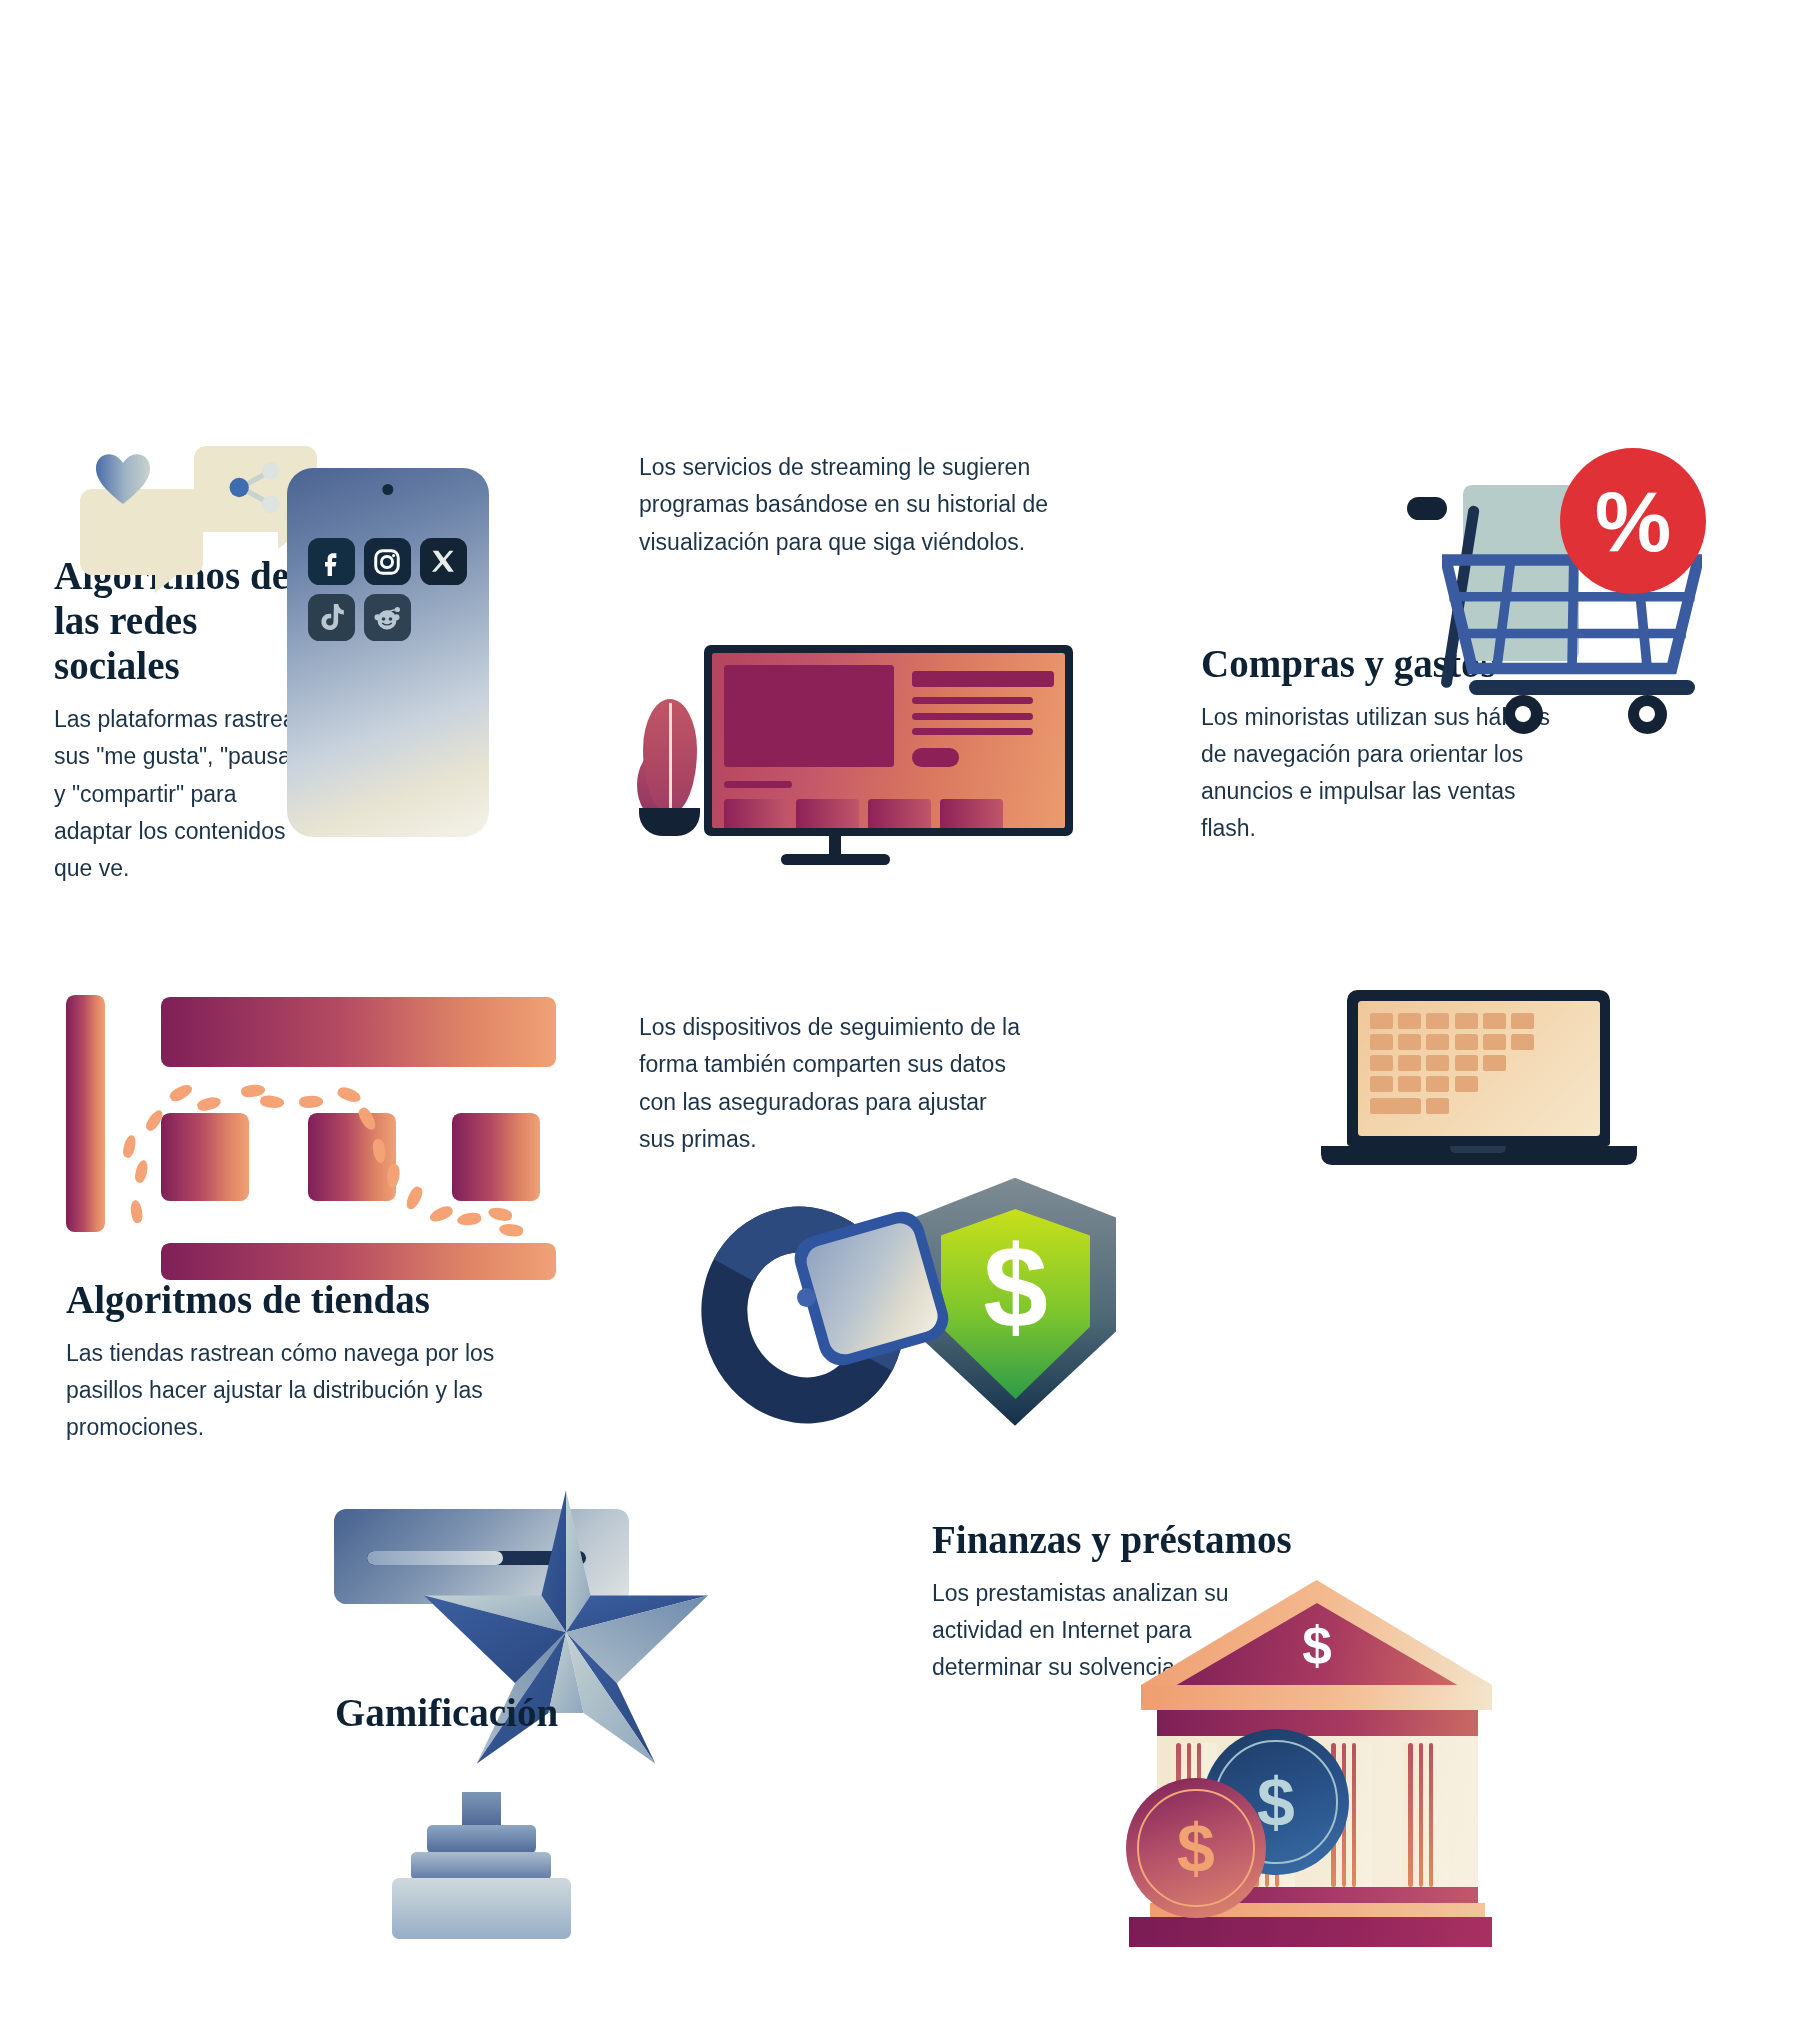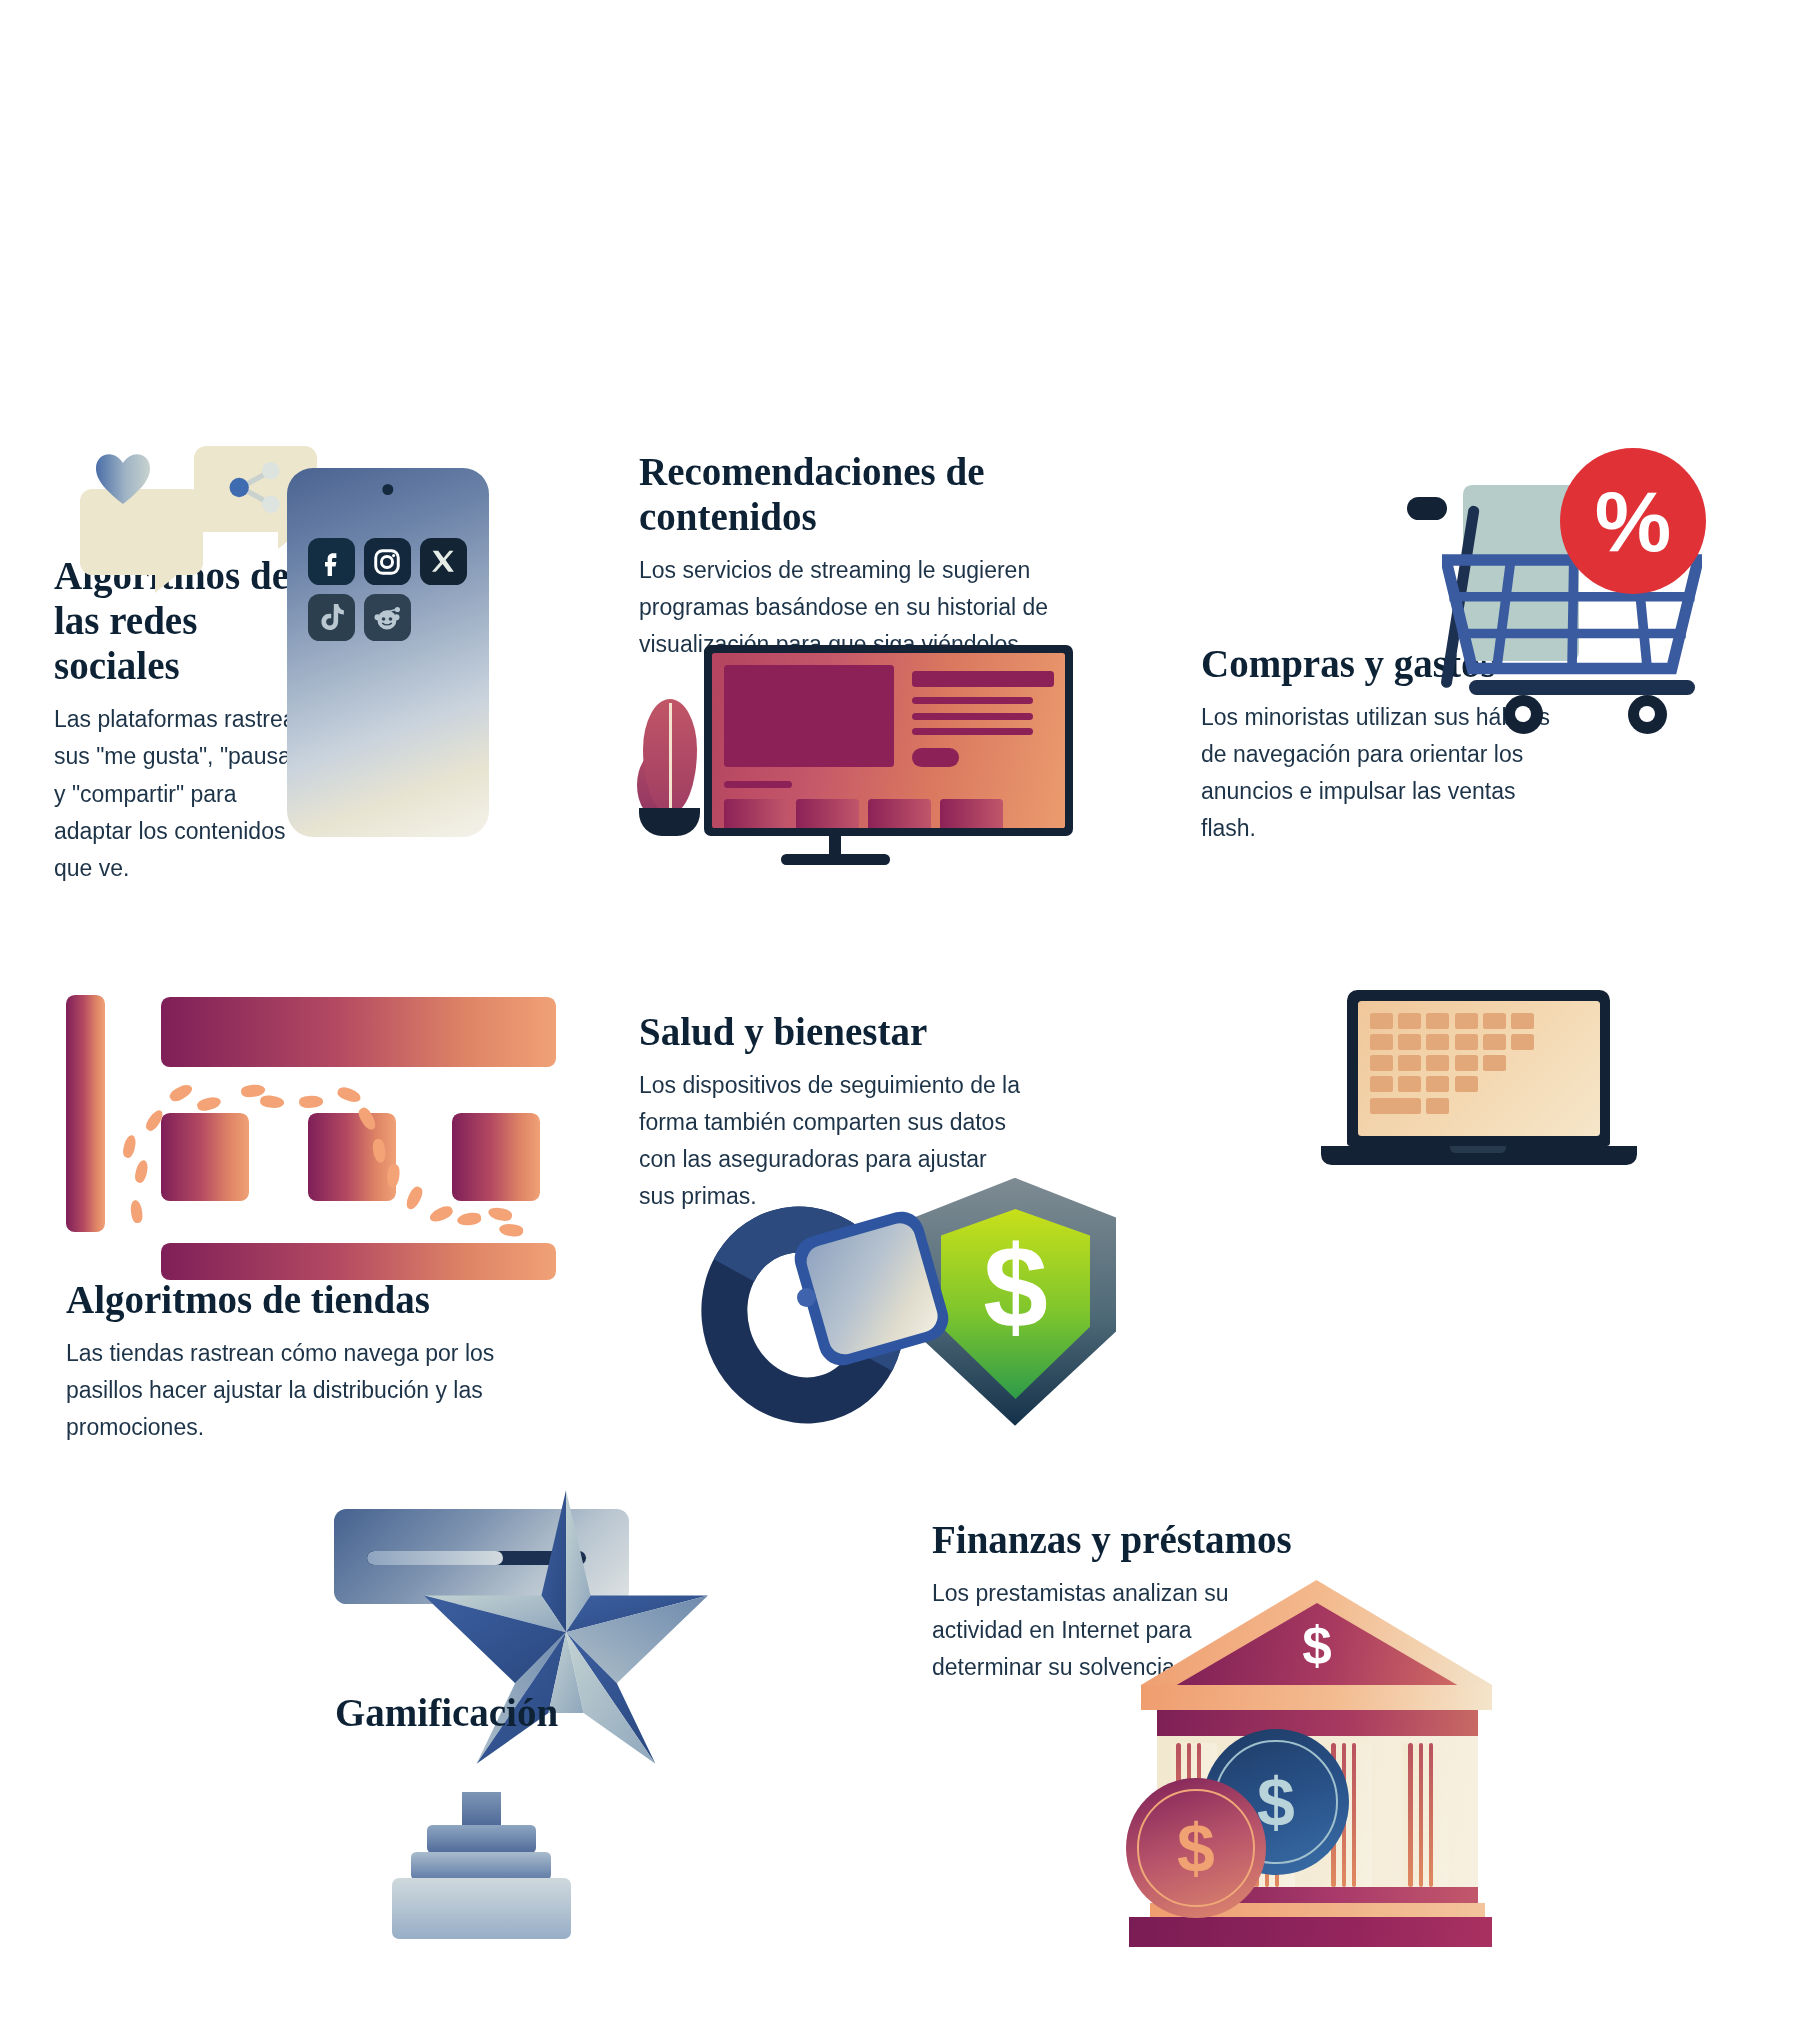--- a/index.html
+++ b/index.html
@@ -381,21 +381,20 @@
             <circle cx="26" cy="14" r="3.4" fill="#b9c7d1"></circle>
             <path d="M16 7.5 25.2 5" stroke="#b9c7d1" stroke-width="1.6" fill="none"></path>
             <circle cx="16" cy="7.8" r="1.7" fill="#b9c7d1"></circle>
           </svg>
         </div>
       </div>
     </div>
   </div>
 
   <div class="blk" style="left:639px; top:449px; width:439px;">
-    <div class="h2">Recomendaciones de contenidos</div>
     <div class="body">Los servicios de streaming le sugieren programas basándose en su historial de visualización para que siga viéndolos.</div>
   </div>
 
   <div class="ill-tv">
     <div class="plant-leaf2"></div>
     <div class="plant-leaf"></div>
     <div class="plant-stem"></div>
     <div class="plant-pot"></div>
 
     <div class="tv-frame">
@@ -471,21 +470,20 @@
     <div class="foot" style="left:428px; top:214px; width:12.3px; height:24px; transform:rotate(282deg);"></div>
     <div class="foot" style="left:439px; top:230px; width:12.3px; height:24px; transform:rotate(276deg);"></div>
   </div>
 
   <div class="blk" style="left:66px; top:1277px; width:456px;">
     <div class="h2">Algoritmos de tiendas</div>
     <div class="body">Las tiendas rastrean cómo navega por los pasillos hacer ajustar la distribución y las promociones.</div>
   </div>
 
   <div class="blk" style="left:639px; top:1009px; width:386px;">
-    <div class="h2">Salud y bienestar</div>
     <div class="body">Los dispositivos de seguimiento de la forma también comparten sus datos con las aseguradoras para ajustar sus primas.</div>
   </div>
 
   <div class="ill-health">
     <div class="shield-outer"></div>
     <div class="shield-inner"></div>
     <div class="shield-dollar">$</div>
     <div class="watch-band"></div>
     <div class="watch-band-lt"></div>
     <div class="watch-face">

